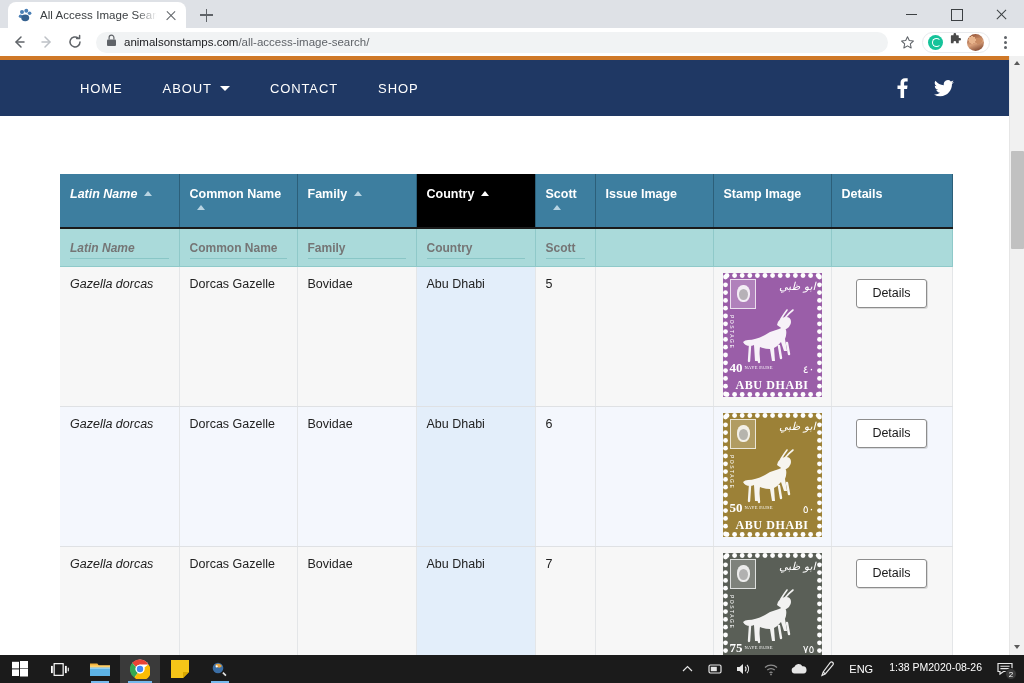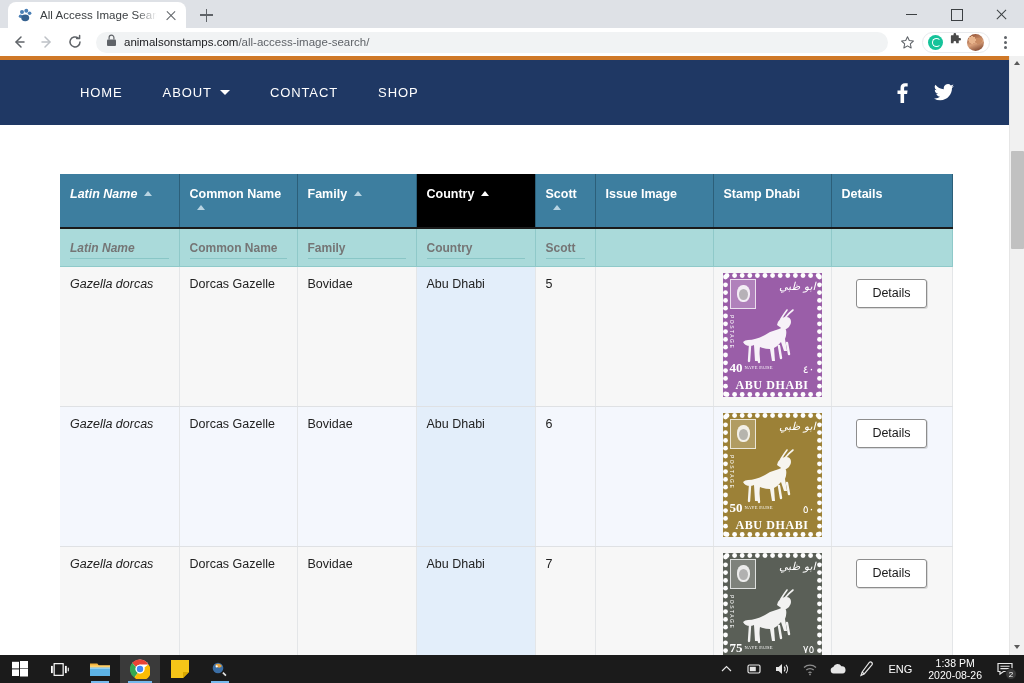--- a/index.html
+++ b/index.html
@@ -101,21 +101,21 @@
   
   .viewport {
     position: absolute; left: 0; top: 56px; width: 1024px; height: 599px;
     overflow: hidden; background: #fff;
   }
   .page { position: absolute; left: 0; top: 0; width: 1009px; }
 
   .orange-bar { height: 4px; background: #cf7827; }
 
   .navbar {
-    height: 65px; background: #1f3864; display: flex; align-items: center;
+    height: 56px; background: #1f3864; display: flex; align-items: center;
     padding: 0 0 0 60px; position: relative;
   }
   .navlink {
     color: #ffffff; font-size: 13px; letter-spacing: .9px;
     padding: 0 20px; display:flex; align-items:center; gap:8px;
   }
   .caret-d {
     width:0;height:0;border-left:5px solid transparent;border-right:5px solid transparent;
     border-top:5px solid #ffffff; display:inline-block;
   }
@@ -257,21 +257,21 @@
   .tbi.active { background:#3a3a3a; }
   .tbi.active::after{content:"";position:absolute;left:8px;right:8px;bottom:0;height:2px;background:#76b9ed;}
   .tbi.open::after{content:"";position:absolute;left:11px;right:11px;bottom:0;height:2px;background:#76b9ed;}
   .tb-right {
     margin-left:auto; display:flex; align-items:center; gap:0; height:28px; padding-right:4px;
   }
   .tri { width:28px;height:28px; display:flex;align-items:center;justify-content:center; }
   .tray-lang { font-size:11px; color:#fff; padding:0 8px; }
   .tray-clock {
     color:#ffffff; font-size:10.5px; line-height:12.5px; text-align:center;
-    padding:0 8px; display:flex; flex-direction:column; justify-content:center; height:16px;
+    padding:0 8px; display:flex; flex-direction:row; justify-content:center; height:16px;
   }
   .tray-notif { width:30px;height:28px; position:relative; display:flex;align-items:center;justify-content:center;}
   .notif-badge {
     position:absolute; right:3px; bottom:3px; min-width:12px;height:12px;
     border-radius:50%; background:#3a3a3a; color:#fff; font-size:8px;
     display:flex;align-items:center;justify-content:center; border:1px solid #1b1b1b;
   }
 </style>
 </head>
 <body>
@@ -404,21 +404,21 @@
               <col style="width:121px">
           </colgroup>
           <thead>
             <tr>
               <th class="latin"><span class="lbl">Latin Name</span><i class="sortarrow"></i></th>
               <th><span class="lbl">Common Name</span><i class="sortarrow"></i></th>
               <th><span class="lbl">Family</span><i class="sortarrow"></i></th>
               <th class="active"><span class="lbl">Country</span><i class="sortarrow"></i></th>
               <th><span class="lbl">Scott</span><i class="sortarrow"></i></th>
               <th><span class="lbl">Issue Image</span></th>
-              <th><span class="lbl">Stamp Dhabi</span></th>
+              <th><span class="lbl">Stamp Image</span></th>
               <th><span class="lbl">Details</span></th>
             </tr>
             <tr class="filters">
               <td><input class="filter-input italic" placeholder="Latin Name" style=""></td>
               <td><input class="filter-input" style="font-weight: bold;" placeholder="Common Name"></td>
               <td><input class="filter-input" style="font-weight: bold;" placeholder="Family"></td>
               <td><input class="filter-input" style="font-weight: bold;" placeholder="Country"></td>
               <td><input class="filter-input" style="font-weight: bold;" placeholder="Scott"></td>
               <td></td>
               <td></td>

